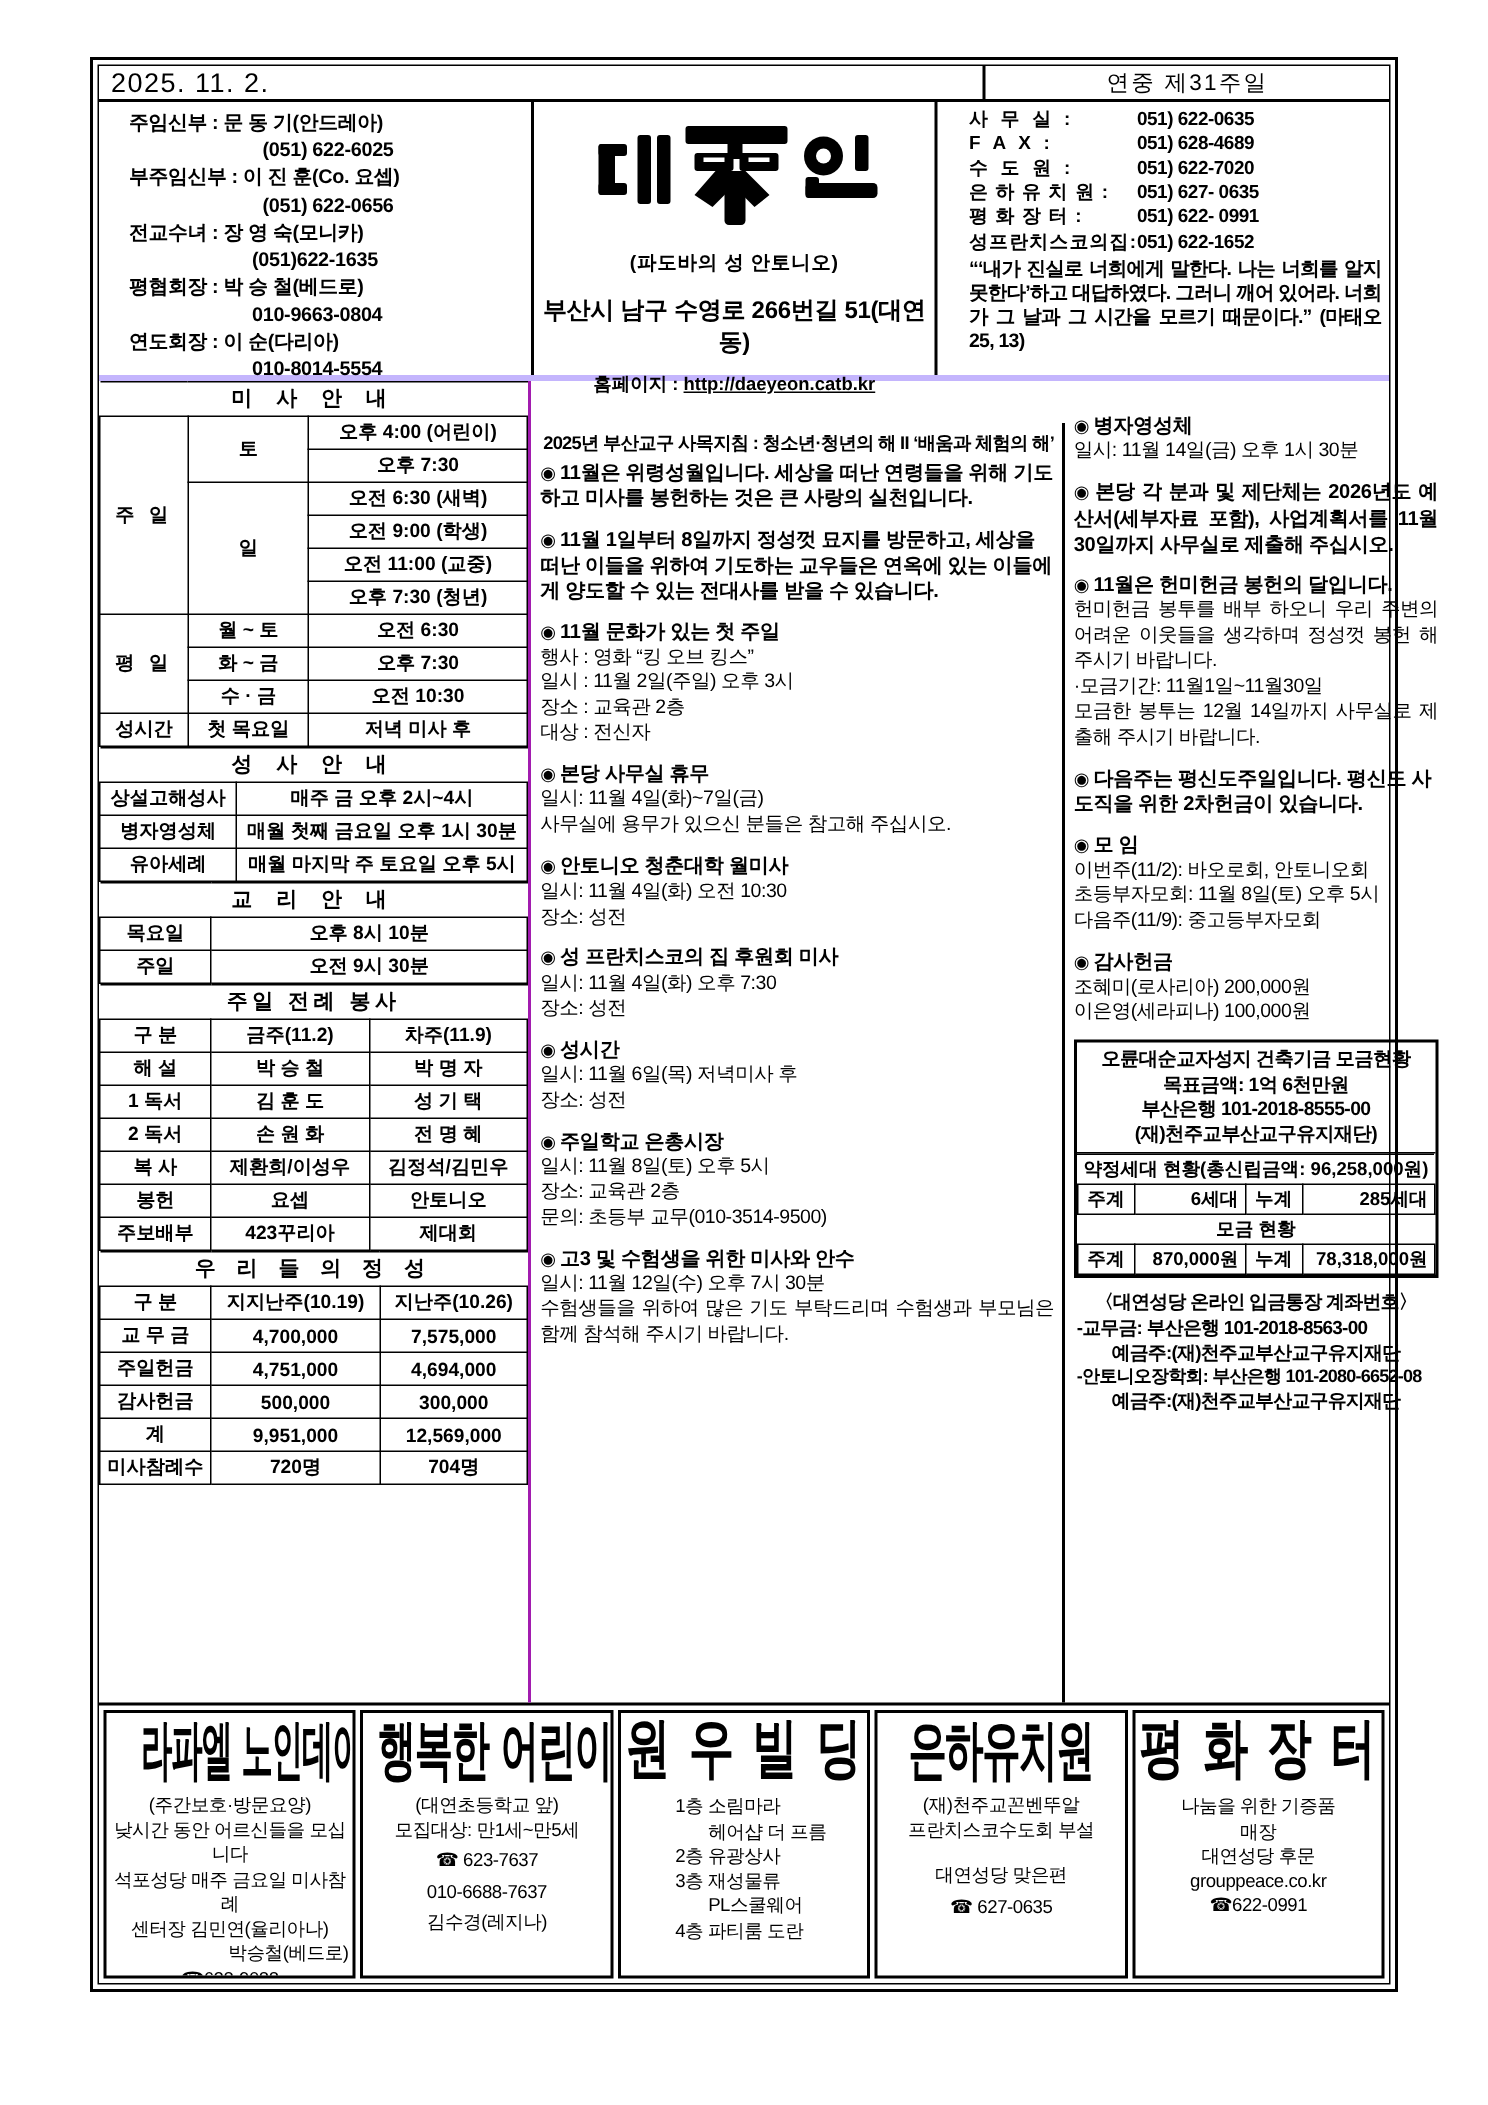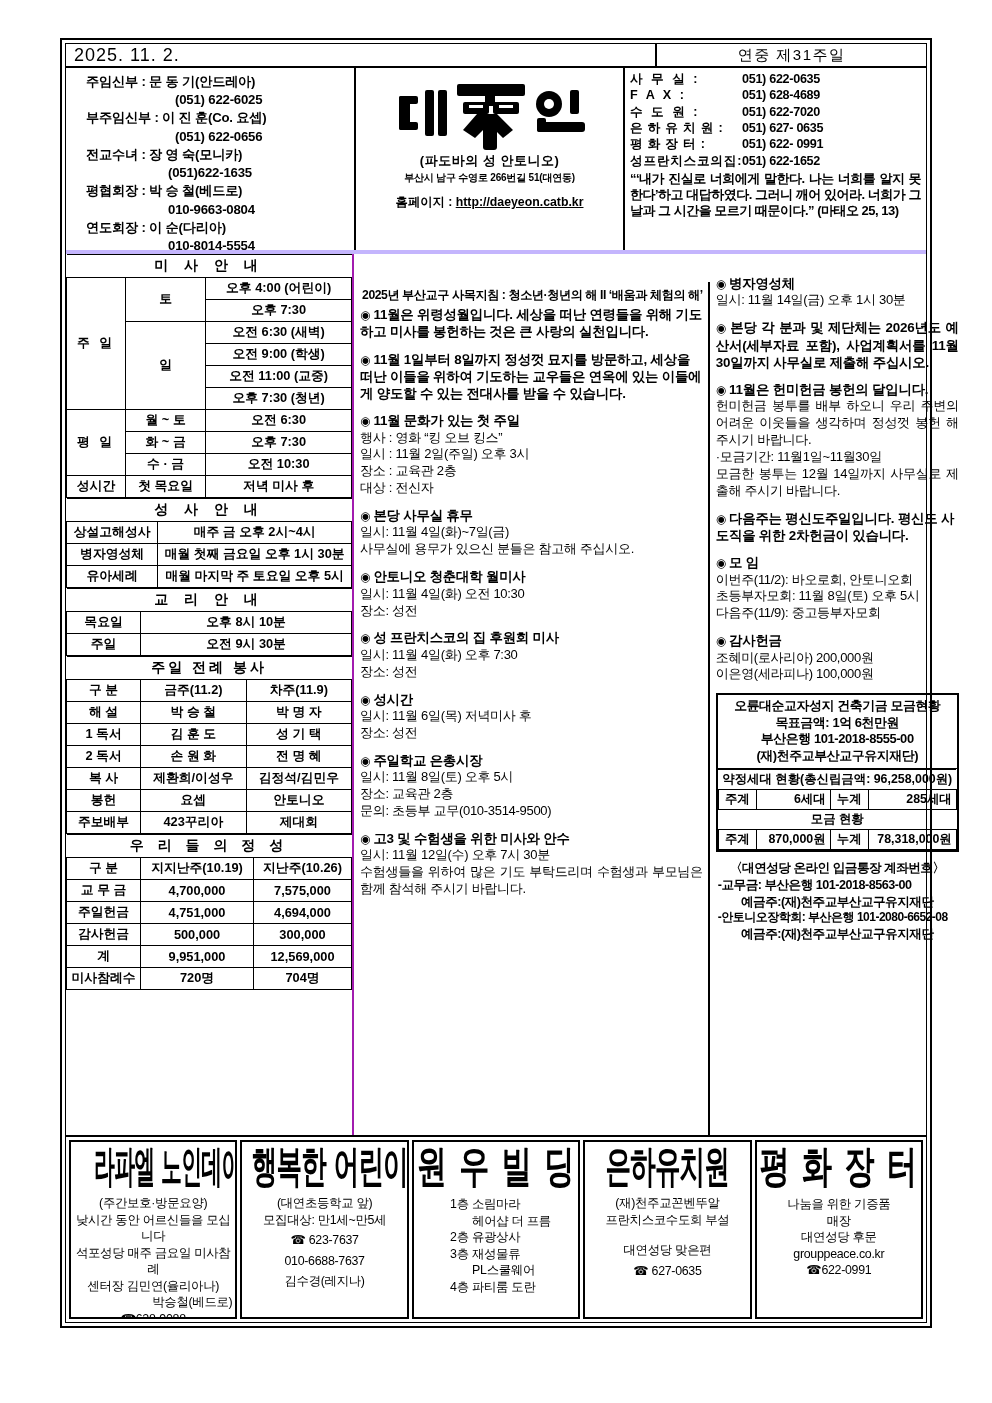--- a/index.html
+++ b/index.html
@@ -72,33 +72,33 @@
     flex: 0 0 31.5%;
     border-left: 2px solid #000;
     border-right: 2px solid #000;
     text-align: center;
     padding-top: 6px;
     display: flex; flex-direction: column; align-items: center;
   }
   .logo-wrap { height: 78px; width: 210px; position: relative; }
   .logo-svg { display:block; }
   .parish-sub {
-    font-size: 13px; font-weight: bold; margin-top: 0; letter-spacing: 0.5px;
+    font-size: 13px; font-weight: bold; margin-top: 14px; letter-spacing: 0.5px;
   }
   .parish-addr {
-    font-size: 10px; font-weight: bold; margin-top: 1px; letter-spacing: -0.2px; text-align: center;
+    font-size: 16px; font-weight: bold; margin-top: 13px; letter-spacing: -0.2px; text-align: center;
   }
   .homepage {
     font-size: 12.3px; font-weight: bold; margin-top: 9px;
   }
   .homepage .url { text-decoration: underline; }
 
   .hdr-right {
     flex: 1 1 auto;
-    padding: 3px 5px 0 5px;
+    padding: 3px 5px 0 21px;
     font-size: 12.6px;
     font-weight: bold;
     line-height: 1.3;
     letter-spacing: -0.3px;
   }
   .hdr-right .contact { display: flex; }
   .hdr-right .c-lbl { width: 112px; letter-spacing: 2.5px; white-space: nowrap;}
   .hdr-right .c-lbl.tight { letter-spacing: 0.8px; }
   .hdr-right .c-val { white-space: nowrap; }
   .gospel {

